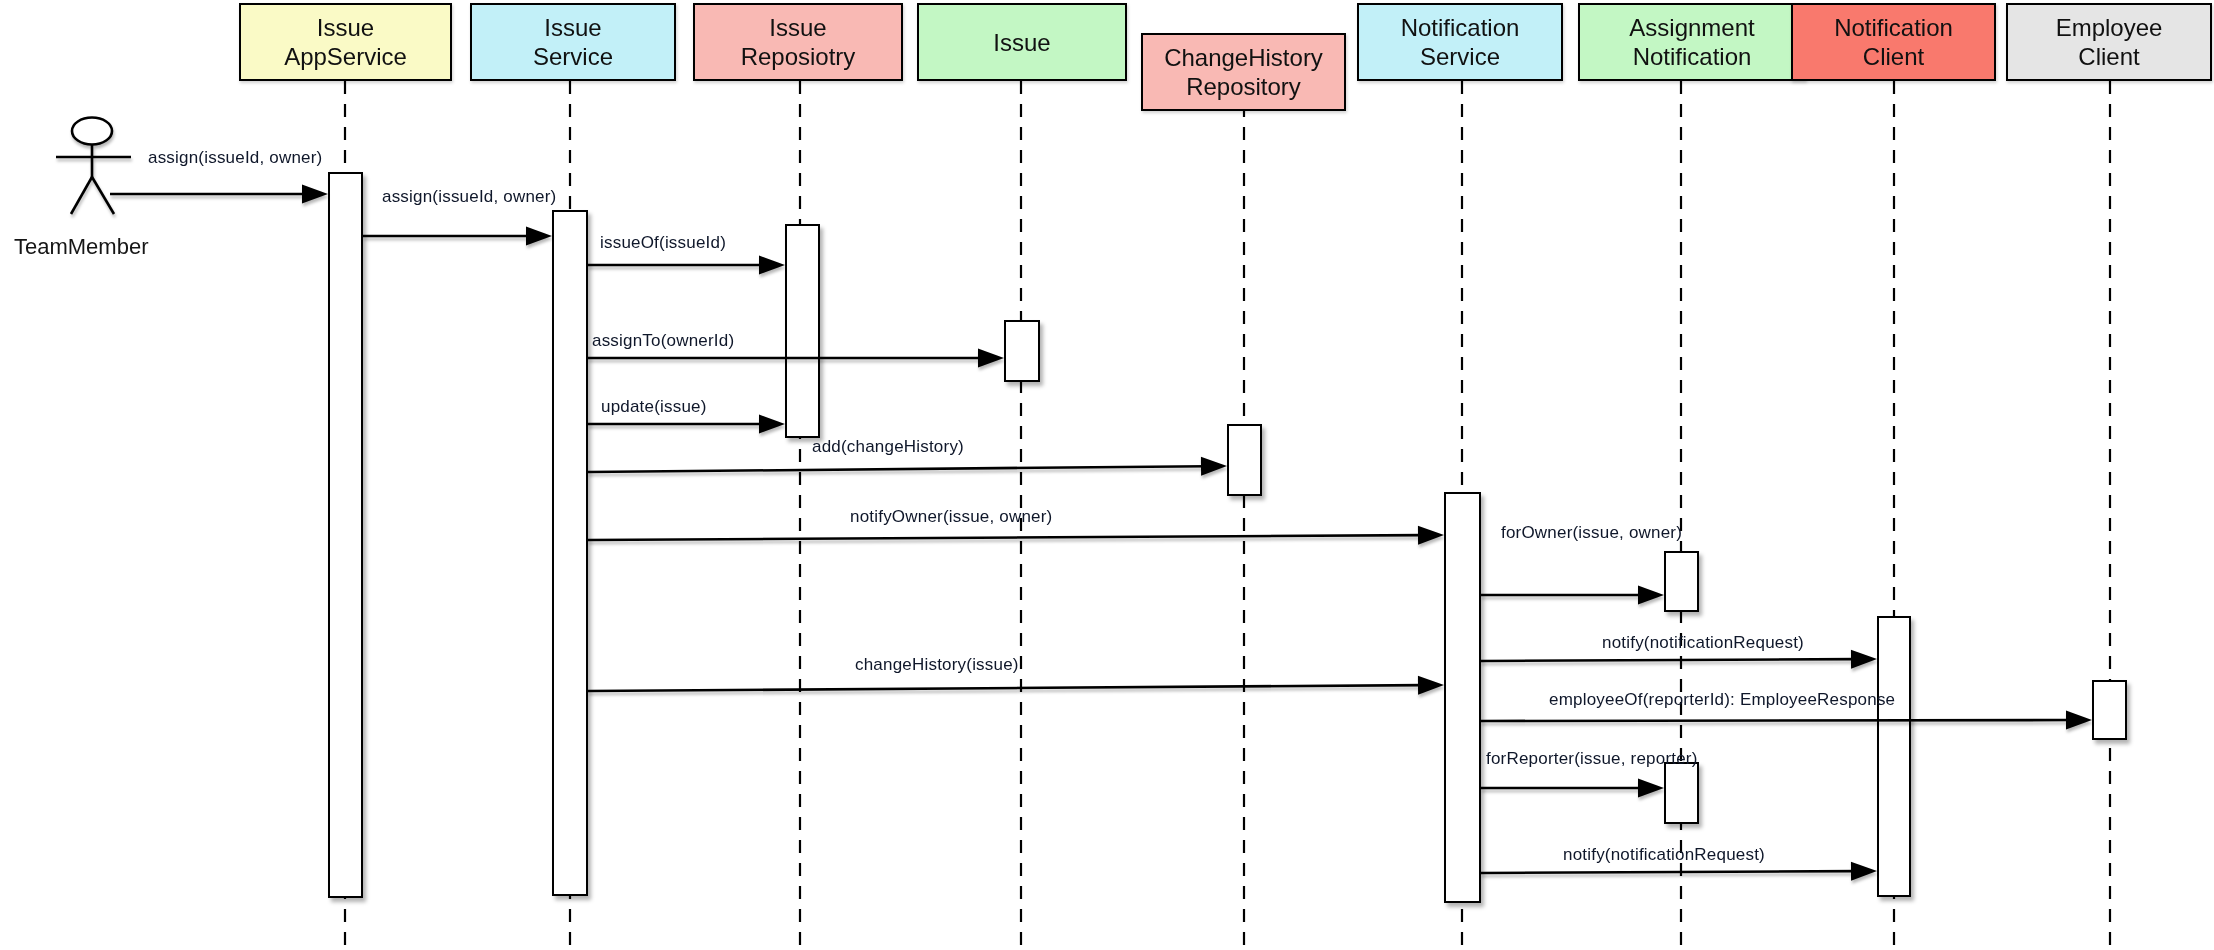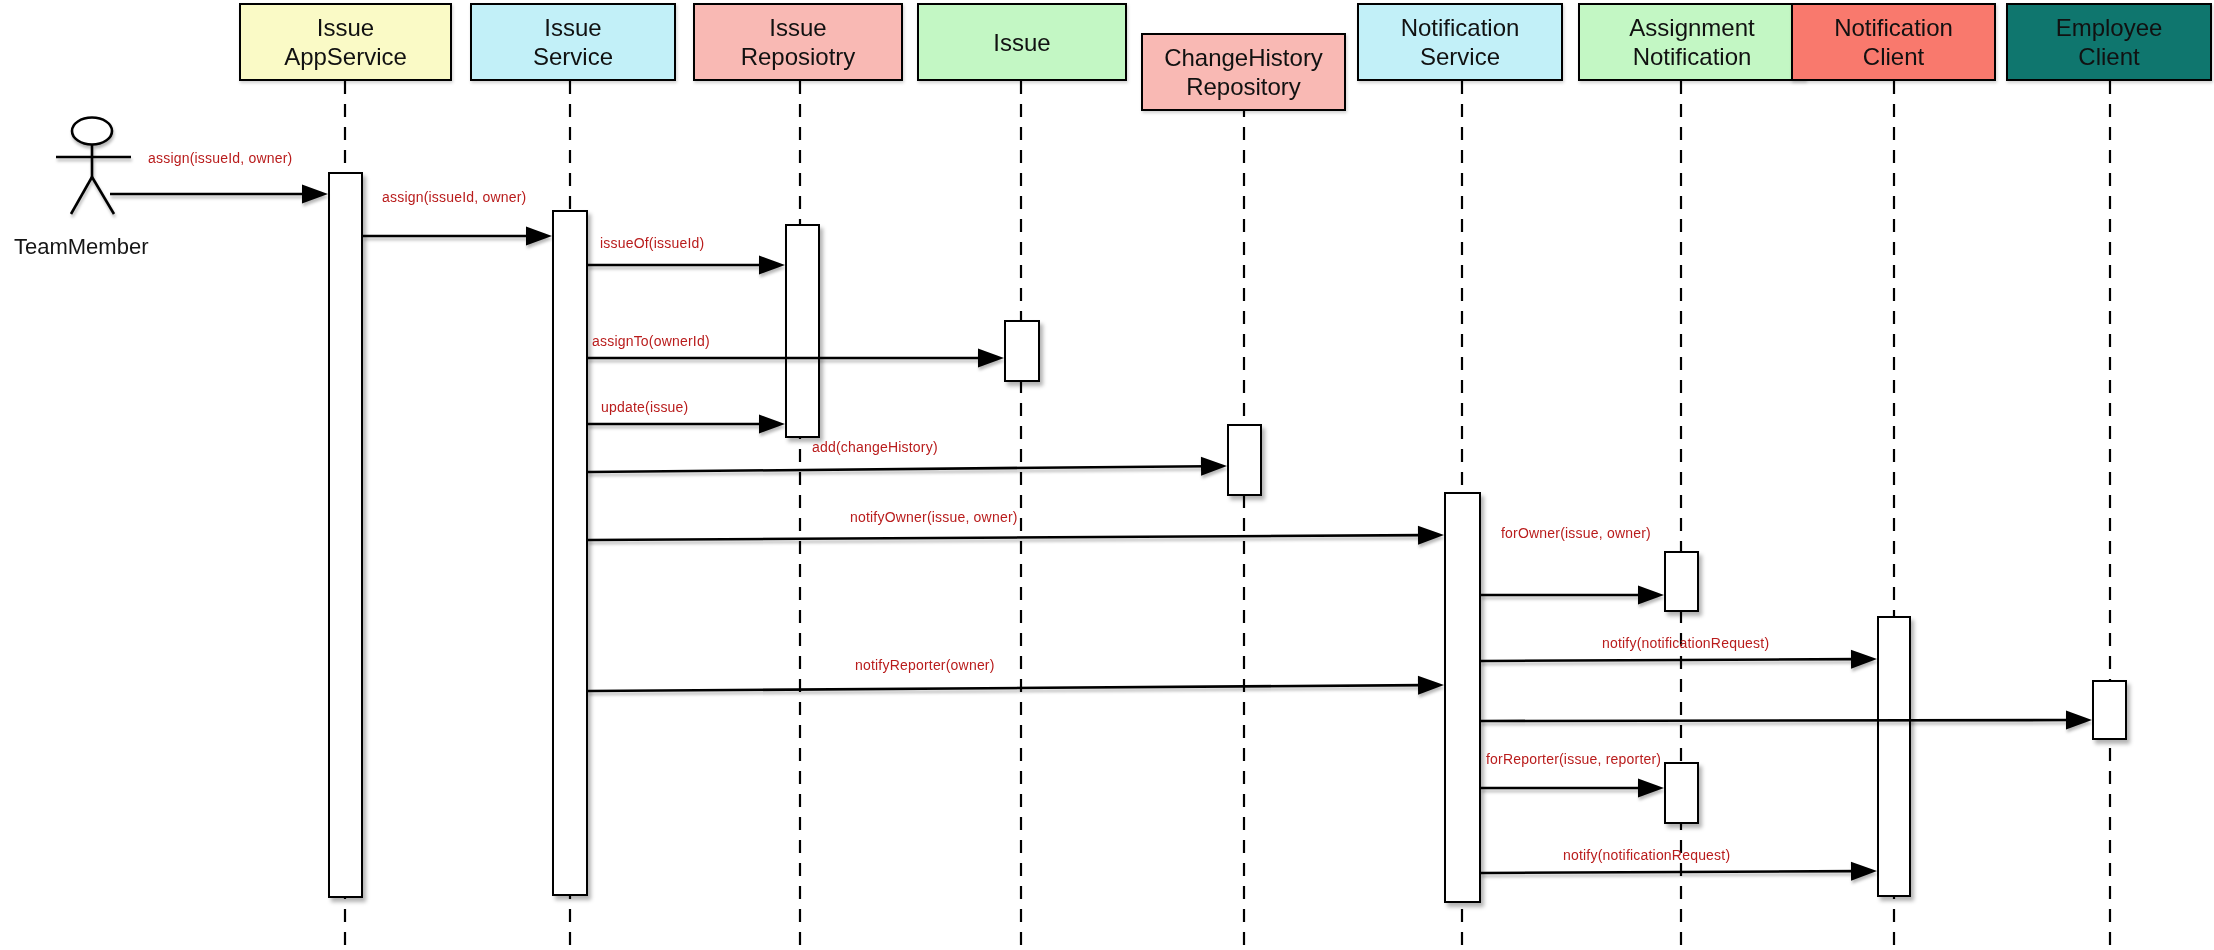--- a/index.html
+++ b/index.html
@@ -18,21 +18,21 @@
     border:2.5px solid #000;display:flex;align-items:center;justify-content:center;
     text-align:center;font-size:24px;line-height:29px;color:#111;
     white-space:pre-line;box-shadow:1px 2px 3px rgba(0,0,0,0.18);
   }
   .activation{
     position:absolute;background:#ffffff;border:2.5px solid #000;box-sizing:border-box;
     box-shadow:3px 4px 4px rgba(0,0,0,0.30);
   }
   .msg-label{
     position:absolute;transform:translateY(-50%);
-    font-size:14px;color:#b91c1c;white-space:nowrap;letter-spacing:0.2px;
+    font-size:17px;color:#0f172a;white-space:nowrap;letter-spacing:0.2px;
   }
   .actor-label{
     position:absolute;transform:translateY(-50%);
     font-size:22px;color:#161616;white-space:nowrap;
   }
 </style>
 </head>
 <body>
 
 <div class="canvas" id="canvas">
@@ -56,21 +56,21 @@
 Reposiotry</span></div>
       <div class="participant" style="left: 917px; width: 210px; background: rgb(195, 247, 196);"><span>Issue</span></div>
       <div class="participant" style="left: 1141px; width: 205px; background: rgb(249, 185, 180); margin-top: 30px;"><span>ChangeHistory
 Repository</span></div>
       <div class="participant" style="left: 1357px; width: 206px; background: rgb(194, 240, 248);"><span>Notification
 Service</span></div>
       <div class="participant" style="left: 1578px; width: 228px; background: rgb(195, 247, 196);"><span>Assignment
 Notification</span></div>
       <div class="participant" style="left: 1791px; width: 205px; background: rgb(249, 121, 109);"><span>Notification
 Client</span></div>
-      <div class="participant" style="left: 2006px; width: 206px; background: #0f766e;"><span>Employee
+      <div class="participant" style="left: 2006px; width: 206px; background: #e5e5e5;"><span>Employee
 Client</span></div>
     </div>
   <div class="layer" id="activations-layer">
       <div class="activation" style="left: 328px; top: 172px; width: 35px; height: 726px;"></div>
       <div class="activation" style="left: 552px; top: 210px; width: 36px; height: 686px;"></div>
       <div class="activation" style="left: 785px; top: 224px; width: 35px; height: 214px;"></div>
       <div class="activation" style="left: 1004px; top: 320px; width: 36px; height: 62px;"></div>
       <div class="activation" style="left: 1227px; top: 424px; width: 35px; height: 72px;"></div>
       <div class="activation" style="left: 1444px; top: 492px; width: 37px; height: 411px;"></div>
       <div class="activation" style="left: 1664px; top: 551px; width: 35px; height: 61px;"></div>
@@ -117,17 +117,18 @@
       <div class="actor-label" style="left: 14px; top: 247px; text-align: center;">TeamMember</div>
       <div class="msg-label" style="left: 148px; top: 158px;">assign(issueId, owner)</div>
       <div class="msg-label" style="left: 382px; top: 197px;">assign(issueId, owner)</div>
       <div class="msg-label" style="left: 600px; top: 243px;">issueOf(issueId)</div>
       <div class="msg-label" style="left: 592px; top: 341px;">assignTo(ownerId)</div>
       <div class="msg-label" style="left: 601px; top: 407px;">update(issue)</div>
       <div class="msg-label" style="left: 812px; top: 447px;">add(changeHistory)</div>
       <div class="msg-label" style="left: 850px; top: 517px;">notifyOwner(issue, owner)</div>
       <div class="msg-label" style="left: 1501px; top: 533px;">forOwner(issue, owner)</div>
       <div class="msg-label" style="left: 1602px; top: 643px;">notify(notificationRequest)</div>
-      <div class="msg-label" style="left: 855px; top: 665px;">notifyReporter(owner)</div>
+      <div class="msg-label" style="left: 855px; top: 665px;">changeHistory(issue)</div>
+      <div class="msg-label" style="left: 1549px; top: 700px;">employeeOf(reporterId): EmployeeResponse</div>
       <div class="msg-label" style="left: 1486px; top: 744px; margin-top: 15px;">forReporter(issue, reporter)</div>
       <div class="msg-label" style="left: 1563px; top: 855px;">notify(notificationRequest)</div>
     </div>
 </div>
 
 </body></html>

